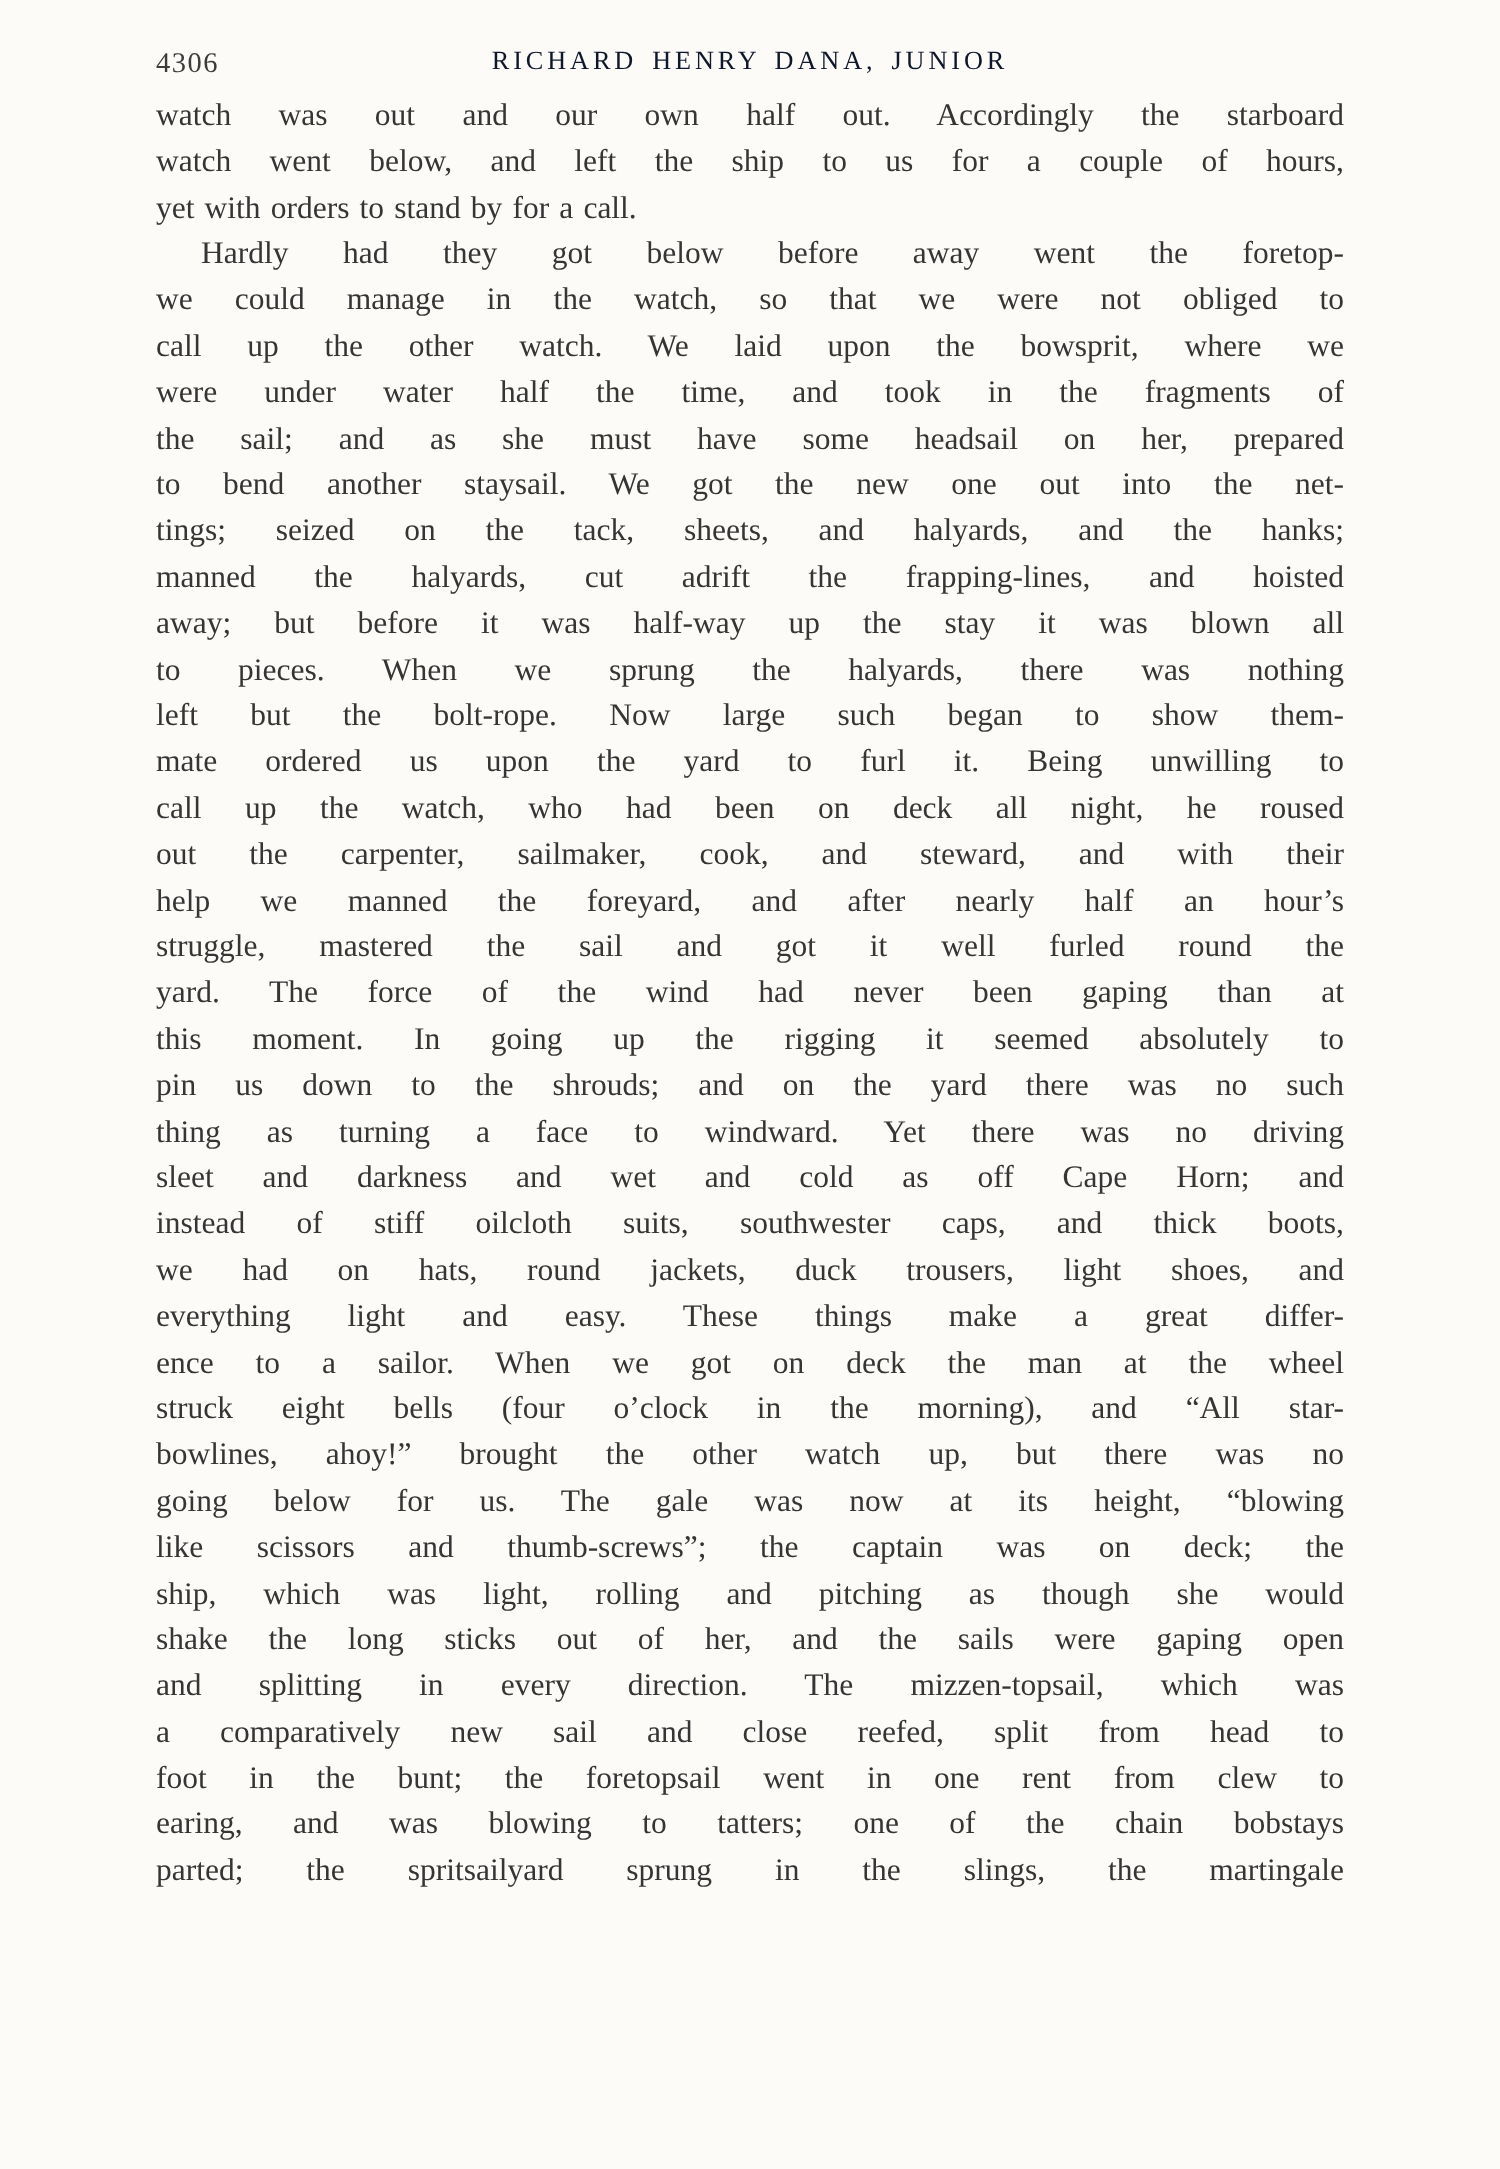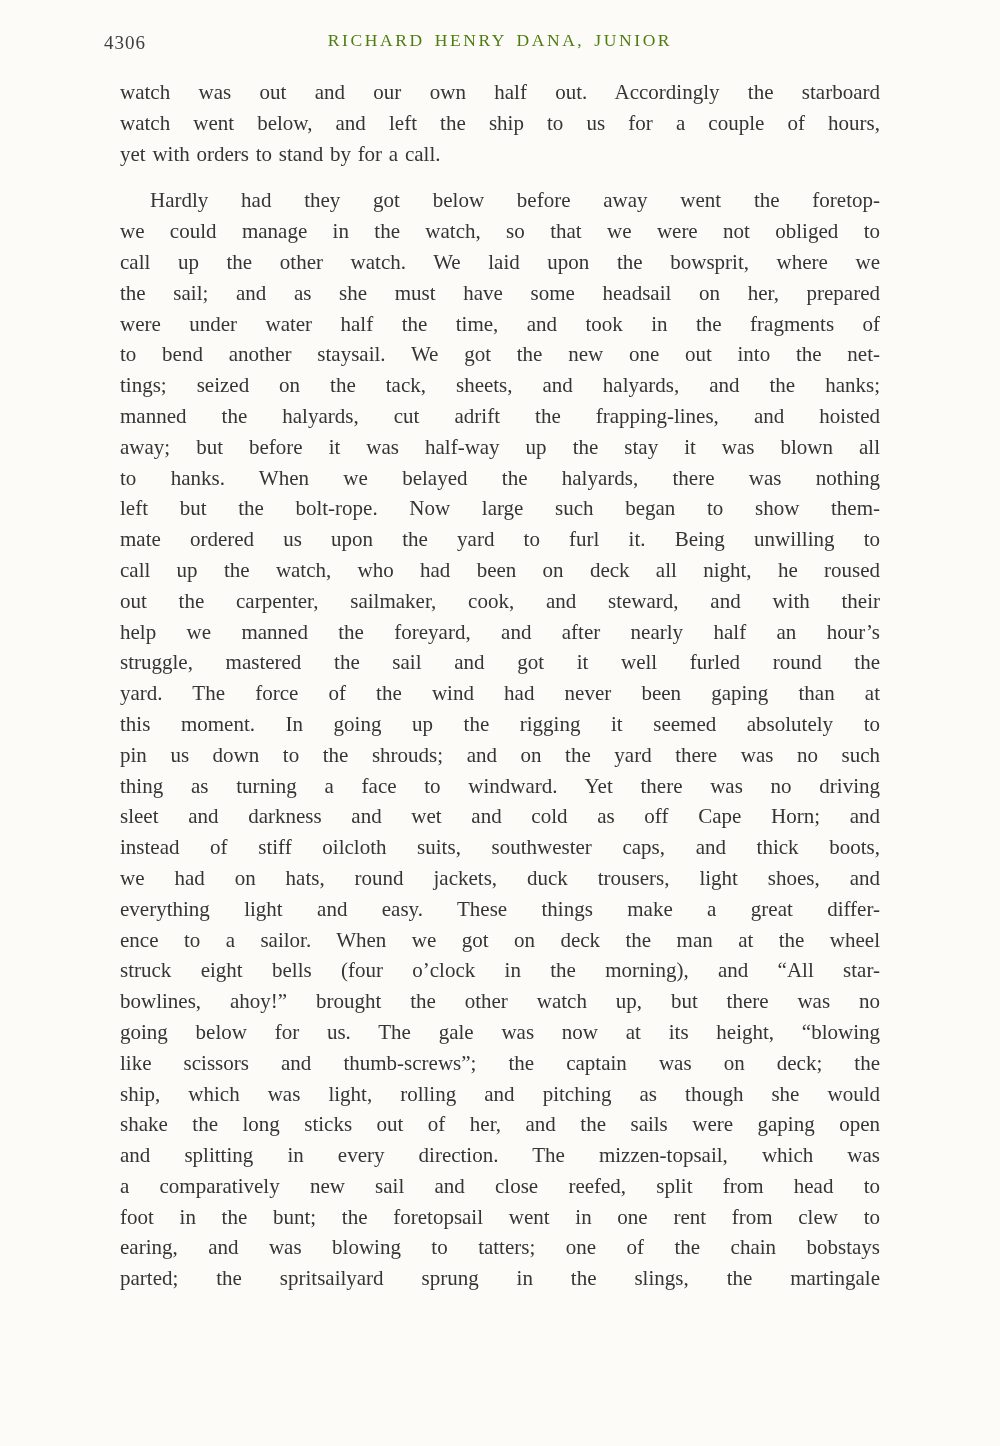--- a/index.html
+++ b/index.html
@@ -31,33 +31,33 @@
     top: 8px;
     font-size: 19px;
     letter-spacing: 1px;
     color: #3c3c3c;
   }
   .running-header {
     text-align: center;
     font-size: 17.5px;
     letter-spacing: 2.6px;
     padding-top: 6px;
-    color: #4d7c0f;
+    color: #0f172a;
     word-spacing: 3px;
   }
   .text-block {
     position: absolute;
     top: 61px;
     left: 104px;
     width: 792px;
     font-size: 21px;
     line-height: 30.8px;
     word-spacing: 1.5px;
   }
-  .paragraph { margin: 16px; }
+  .paragraph { margin: 0; }
   .line { text-align: left; }
   .line.just {
     text-align: justify;
     text-align-last: justify;
   }
   .line.indent { text-indent: 30px; }
 </style>
 </head>
 <body>
 
@@ -69,27 +69,27 @@
   <div class="text-block">
       <div class="paragraph">
         <div class="line just">watch was out and our own half out.  Accordingly the starboard</div>
         <div class="line just">watch went below, and left the ship to us for a couple of hours,</div>
         <div class="line">yet with orders to stand by for a call.</div>
       </div>
       <div class="paragraph">
         <div class="line just indent">Hardly had they got below before away went the foretop-</div>
         <div class="line just">we could manage in the watch, so that we were not obliged to</div>
         <div class="line just">call up the other watch.  We laid upon the bowsprit, where we</div>
+        <div class="line just">were under water half the time, and took in the fragments of</div>
         <div class="line just">the sail; and as she must have some headsail on her, prepared</div>
-        <div class="line just">were under water half the time, and took in the fragments of</div>
         <div class="line just">to bend another staysail.  We got the new one out into the net-</div>
         <div class="line just">tings; seized on the tack, sheets, and halyards, and the hanks;</div>
         <div class="line just">manned the halyards, cut adrift the frapping-lines, and hoisted</div>
         <div class="line just">away; but before it was half-way up the stay it was blown all</div>
-        <div class="line just">to hanks.  When we belayed the halyards, there was nothing</div>
+        <div class="line just">to pieces.  When we sprung the halyards, there was nothing</div>
         <div class="line just">left but the bolt-rope.  Now large such began to show them-</div>
         <div class="line just">mate ordered us upon the yard to furl it.  Being unwilling to</div>
         <div class="line just">call up the watch, who had been on deck all night, he roused</div>
         <div class="line just">out the carpenter, sailmaker, cook, and steward, and with their</div>
         <div class="line just">help we manned the foreyard, and after nearly half an hour’s</div>
         <div class="line just">struggle, mastered the sail and got it well furled round the</div>
         <div class="line just">yard.  The force of the wind had never been gaping than at</div>
         <div class="line just">this moment.  In going up the rigging it seemed absolutely to</div>
         <div class="line just">pin us down to the shrouds; and on the yard there was no such</div>
         <div class="line just">thing as turning a face to windward.  Yet there was no driving</div>

